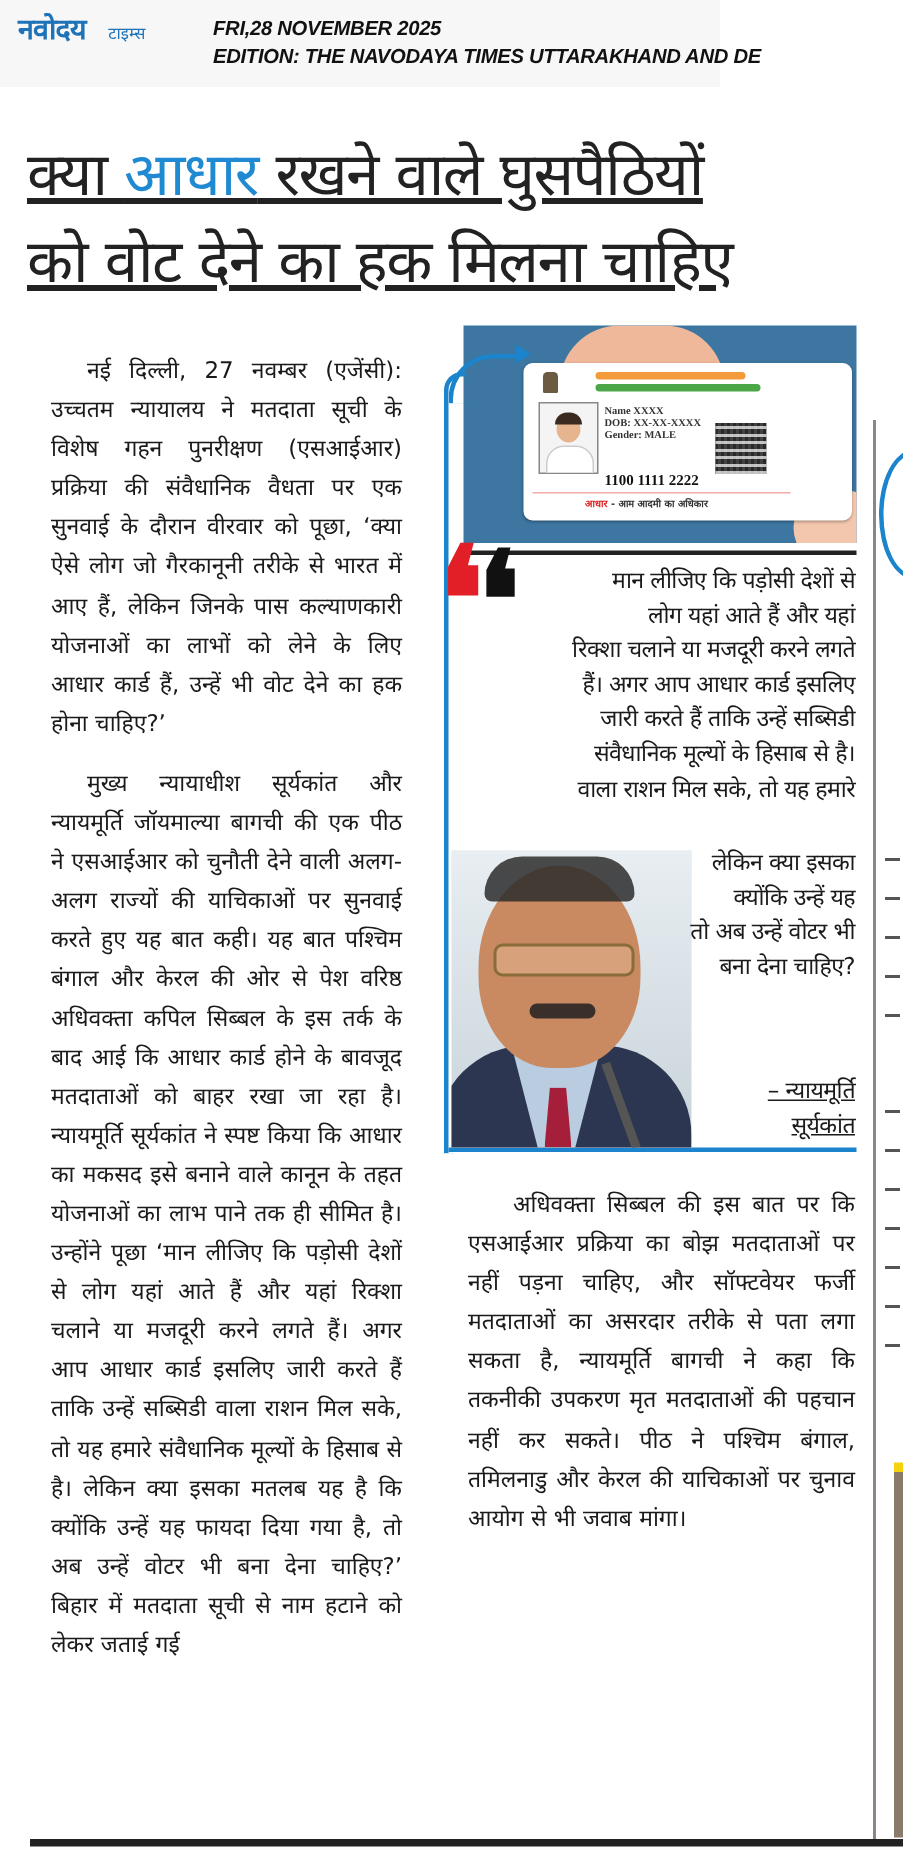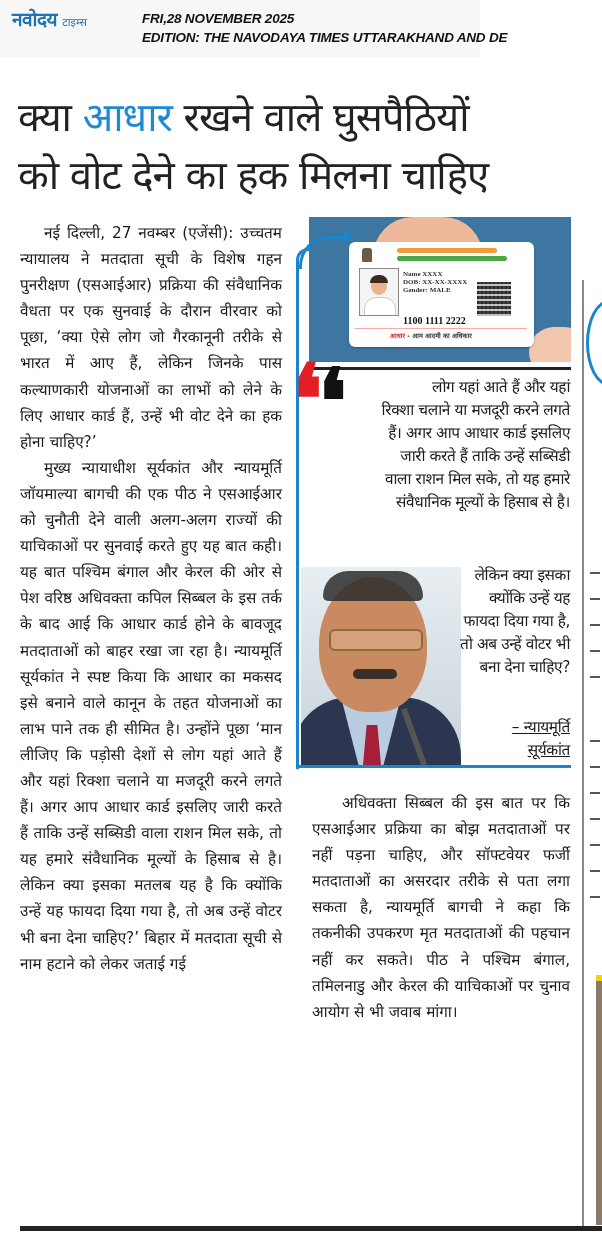--- a/index.html
+++ b/index.html
@@ -9,42 +9,42 @@
   }
   .masthead {
     position: absolute; left: 0; top: 0; width: 480px; height: 58px;
     background: #f7f7f7;
   }
   .logo {
     position: absolute; left: 12px; top: 6px; height: 24px; display: flex; align-items: baseline;
     font-family: "DejaVu Sans", sans-serif;
   }
   .logo .big { font-size: 19px; font-weight: bold; color: #1e73b8; letter-spacing: -0.5px; }
-  .logo .small { font-size: 11px; color: #1e73b8; margin-left: 5px; }
+  .logo .small { font-size: 11px; color: #1e73b8; margin-left: 15px; }
   .edition {
     position: absolute; left: 142px; top: 9px; font-family: "Liberation Sans", sans-serif;
     font-size: 13.5px; font-weight: bold; color: #111; line-height: 19px; white-space: nowrap;
     letter-spacing: -0.2px;
     font-style: italic;
   }
   .headline {
     position: absolute; left: 18px; top: 88px; width: 560px;
     font-family: "DejaVu Sans", sans-serif; font-size: 40px; line-height: 58px; color: #222;
     letter-spacing: -1px; font-weight: normal;
   }
   .headline .accent { color: #1f8ad2; }
   .col-rule {
     position: absolute; left: 582px; top: 280px; width: 2px; height: 950px; background: #888;
   }
   .col-left {
     position: absolute; left: 20px; top: 220px; width: 262px;
     font-family: "DejaVu Sans", sans-serif; font-size: 15.3px; line-height: 26.1px; color: #1a1a1a;
     text-align: justify;
   }
-  .col-left p { margin: 0; text-indent: 0; }
+  .col-left p { margin: 14px; text-indent: 0; }
   .col-left p.indent { text-indent: 24px; }
   .col-right {
     position: absolute; left: 312px; top: 790px; width: 258px;
     font-family: "DejaVu Sans", sans-serif; font-size: 15.3px; line-height: 26.1px; color: #1a1a1a;
     text-align: justify;
   }
   .col-right p { margin: 0; }
   .col-right p.indent { text-indent: 30px; }
   .bottom-rule {
     position: absolute; left: 20px; top: 1226px; width: 582px; height: 5px; background: #222;
@@ -56,20 +56,21 @@
   }
   .hand {
     position: absolute; left: 64px; top: 0; width: 110px; height: 50px; background: #f0b89a; border-radius: 40px 40px 0 0;
   }
   .hand2 {
     position: absolute; left: 220px; top: 110px; width: 60px; height: 50px; background: #f3c6ae; border-radius: 30px;
   }
   .card {
     position: absolute; left: 40px; top: 25px; width: 185px; height: 105px; background: #fff; border-radius: 6px;
     box-shadow: 0 1px 2px rgba(0,0,0,0.3);
+    padding-left: 34px;
   }
   .card .tri-orange { position: absolute; left: 48px; top: 6px; width: 100px; height: 5px; background: #f39a3a; border-radius: 3px; }
   .card .tri-green { position: absolute; left: 48px; top: 14px; width: 110px; height: 5px; background: #4aa647; border-radius: 3px; }
   .card .emblem { position: absolute; left: 13px; top: 6px; width: 10px; height: 14px; background: #6b5b43; border-radius: 3px 3px 1px 1px; }
   .card .pic { position: absolute; left: 10px; top: 26px; width: 38px; height: 46px; border: 1px solid #888; background: #f4f4f4; overflow: hidden; }
   .card .pic .head { position: absolute; left: 11px; top: 8px; width: 16px; height: 18px; border-radius: 50%; background: #e6b48f; }
   .card .pic .hair { position: absolute; left: 10px; top: 6px; width: 18px; height: 8px; border-radius: 9px 9px 0 0; background: #3a2a1f; }
   .card .pic .body { position: absolute; left: 4px; top: 28px; width: 30px; height: 20px; border-radius: 12px 12px 0 0; background: #fff; border: 1px solid #ccc; }
   .card .info { position: absolute; left: 54px; top: 28px; font-family: "Liberation Serif", serif; font-size: 7px; font-weight: bold; line-height: 8px; color: #333; }
   .card .qr { position: absolute; left: 128px; top: 40px; width: 34px; height: 34px;
@@ -153,21 +154,21 @@
   <div class="logo">
     <span class="big">नवोदय</span>
     <span class="small">टाइम्स</span>
   </div>
   <div class="edition">
     <div>FRI,28 NOVEMBER 2025</div>
     <div>EDITION: THE NAVODAYA TIMES  UTTARAKHAND AND DE</div>
   </div>
 </div>
 
-<h1 class="headline" style="margin:0;">
+<h1 class="headline" style="margin:0;text-decoration:underline;">
   <span>
     <span>क्या </span><span class="accent">आधार</span><span> रखने वाले घुसपैठियों</span>
   </span><br>
   <span>को वोट देने का हक मिलना चाहिए</span>
 </h1>
 
 <div class="col-left">
   <p class="indent">नई दिल्ली, 27 नवम्बर (एजेंसी): उच्चतम न्यायालय ने मतदाता सूची के विशेष गहन पुनरीक्षण (एसआईआर) प्रक्रिया की संवैधानिक वैधता पर एक सुनवाई के दौरान वीरवार को पूछा, ‘क्या ऐसे लोग जो गैरकानूनी तरीके से भारत में आए हैं, लेकिन जिनके पास कल्याणकारी योजनाओं का लाभों को लेने के लिए आधार कार्ड हैं, उन्हें भी वोट देने का हक होना चाहिए?’</p>
   <p class="indent">मुख्य न्यायाधीश सूर्यकांत और न्यायमूर्ति जॉयमाल्या बागची की एक पीठ ने एसआईआर को चुनौती देने वाली अलग-अलग राज्यों की याचिकाओं पर सुनवाई करते हुए यह बात कही। यह बात पश्चिम बंगाल और केरल की ओर से पेश वरिष्ठ अधिवक्ता कपिल सिब्बल के इस तर्क के बाद आई कि आधार कार्ड होने के बावजूद मतदाताओं को बाहर रखा जा रहा है। न्यायमूर्ति सूर्यकांत ने स्पष्ट किया कि आधार का मकसद इसे बनाने वाले कानून के तहत योजनाओं का लाभ पाने तक ही सीमित है। उन्होंने पूछा ‘मान लीजिए कि पड़ोसी देशों से लोग यहां आते हैं और यहां रिक्शा चलाने या मजदूरी करने लगते हैं। अगर आप आधार कार्ड इसलिए जारी करते हैं ताकि उन्हें सब्सिडी वाला राशन मिल सके, तो यह हमारे संवैधानिक मूल्यों के हिसाब से है। लेकिन क्या इसका मतलब यह है कि क्योंकि उन्हें यह फायदा दिया गया है, तो अब उन्हें वोटर भी बना देना चाहिए?’ बिहार में मतदाता सूची से नाम हटाने को लेकर जताई गई</p>
 </div>
@@ -199,44 +200,44 @@
 
 <div class="blue-arrow"></div>
 <div class="blue-arrow-head"></div>
 <div class="blue-frame"></div>
 <div class="blue-bottom"></div>
 
 <div class="quote-rule"></div>
 <div class="quote-red">❛</div>
 <div class="quote-black">❛</div>
 <div class="quote-text">
+  <span class="l">मान लीजिए कि पड़ोसी देशों से</span>
   <span class="l">लोग यहां आते हैं और यहां</span>
   <span class="l">रिक्शा चलाने या मजदूरी करने लगते</span>
   <span class="l">हैं। अगर आप आधार कार्ड इसलिए</span>
   <span class="l">जारी करते हैं ताकि उन्हें सब्सिडी</span>
+  <span class="l">संवैधानिक मूल्यों के हिसाब से है।</span>
   <span class="l">वाला राशन मिल सके, तो यह हमारे</span>
-  <span class="l">संवैधानिक मूल्यों के हिसाब से है।</span>
 </div>
 
 <div class="judge-photo">
   <div class="bg"></div>
   <div class="suit"></div>
   <div class="shirt"></div>
   <div class="tie"></div>
   <div class="face"></div>
   <div class="hairtop"></div>
   <div class="glasses"></div>
   <div class="mustache"></div>
   <div class="mic"></div>
 </div>
 
 <div class="judge-quote">
   <span class="l">लेकिन क्या इसका</span>
   <span class="l">क्योंकि उन्हें यह</span>
-  <span class="l">फायदा दिया गया है,</span>
   <span class="l">तो अब उन्हें वोटर भी</span>
   <span class="l">बना देना चाहिए?</span>
 </div>
 <div class="attribution">
   <span class="l">– न्यायमूर्ति</span>
   <span class="l">सूर्यकांत</span>
 </div>
 
 <div class="col-right">
   <p class="indent">अधिवक्ता सिब्बल की इस बात पर कि एसआईआर प्रक्रिया का बोझ मतदाताओं पर नहीं पड़ना चाहिए, और सॉफ्टवेयर फर्जी मतदाताओं का असरदार तरीके से पता लगा सकता है, न्यायमूर्ति बागची ने कहा कि तकनीकी उपकरण मृत मतदाताओं की पहचान नहीं कर सकते। पीठ ने पश्चिम बंगाल, तमिलनाडु और केरल की याचिकाओं पर चुनाव आयोग से भी जवाब मांगा।</p>

